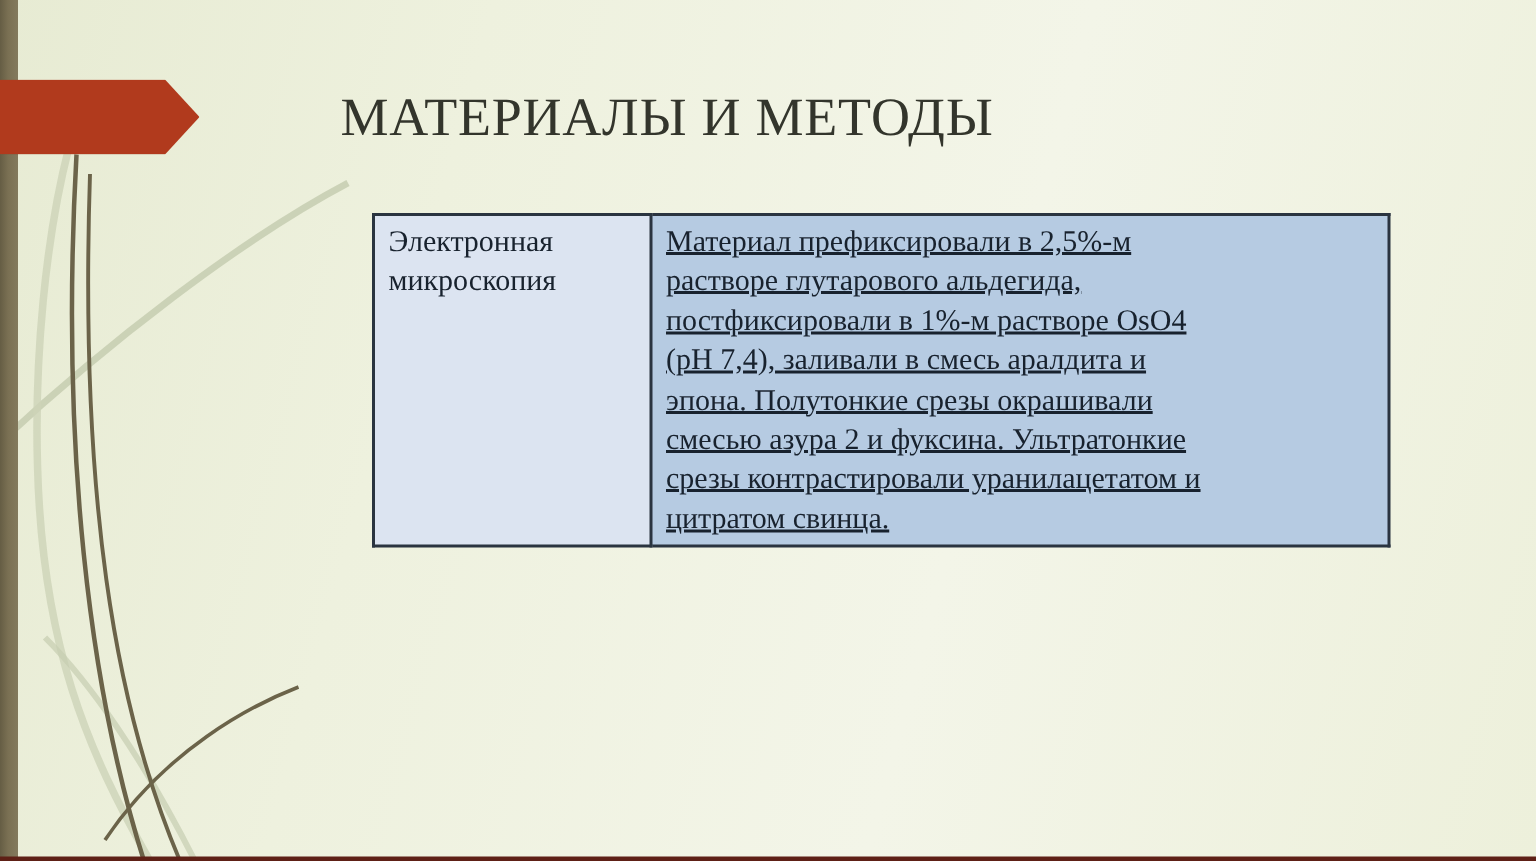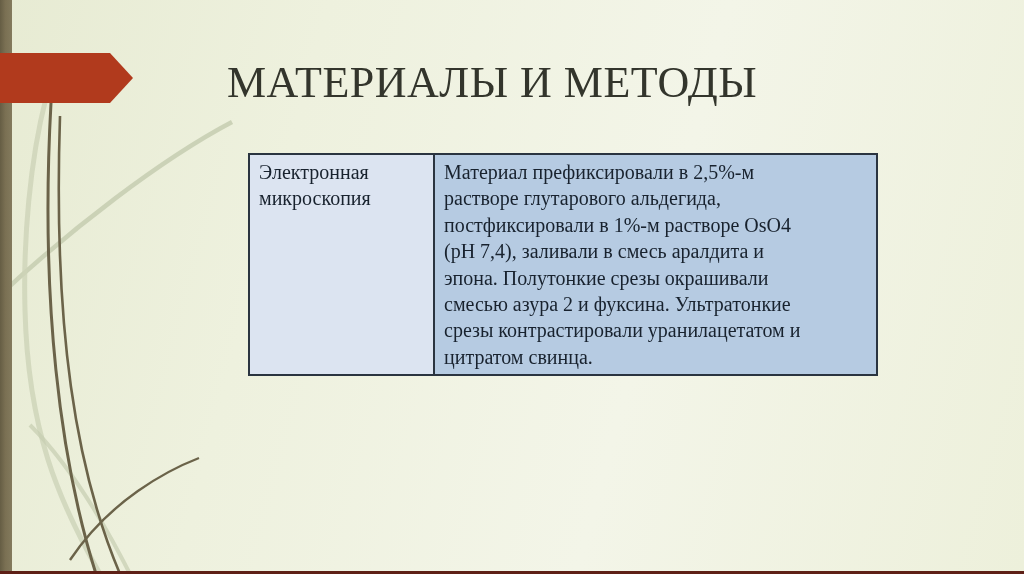--- a/index.html
+++ b/index.html
@@ -48,47 +48,47 @@
     position: absolute;
     left: 0; bottom: 0;
     width: 1024px; height: 3px;
     background: #5e2016;
     z-index: 5;
   }
 
   .slide-title {
     position: absolute;
     left: 227px; top: 57px;
-    font-size: 44px;
+    font-size: 36px;
     letter-spacing: 0.5px;
     color: #33352c;
     white-space: nowrap;
     z-index: 2;
   }
 
   table.methods-table {
     position: absolute;
-    left: 248px; top: 153px;
+    left: 248px; top: 142px;
     width: 610px;
     border-collapse: collapse;
     z-index: 2;
     table-layout: fixed;
     border-radius: 31px;
   }
   table.methods-table td {
     border: 2px solid #2a3440;
     vertical-align: top;
     padding: 4px 8px 4px 9px;
     font-size: 20px;
     line-height: 1.32;
     color: #18222e;
     white-space: pre-line;
   }
   td.col-method { width: 185px; background: #dce4f1; }
-  td.col-desc   { width: 443px; background: #b6cbe2; }
+  td.col-desc   { width: 492px; background: #b6cbe2; text-decoration: underline; }
   tr.row-1 td { height: 220px; }
   tr.row-2 td { height: 185px; }
 </style>
 </head>
 <body>
 
 <div class="slide">
 
   <svg class="stems" viewBox="0 0 260 574" width="260" height="574" fill="none">
 

